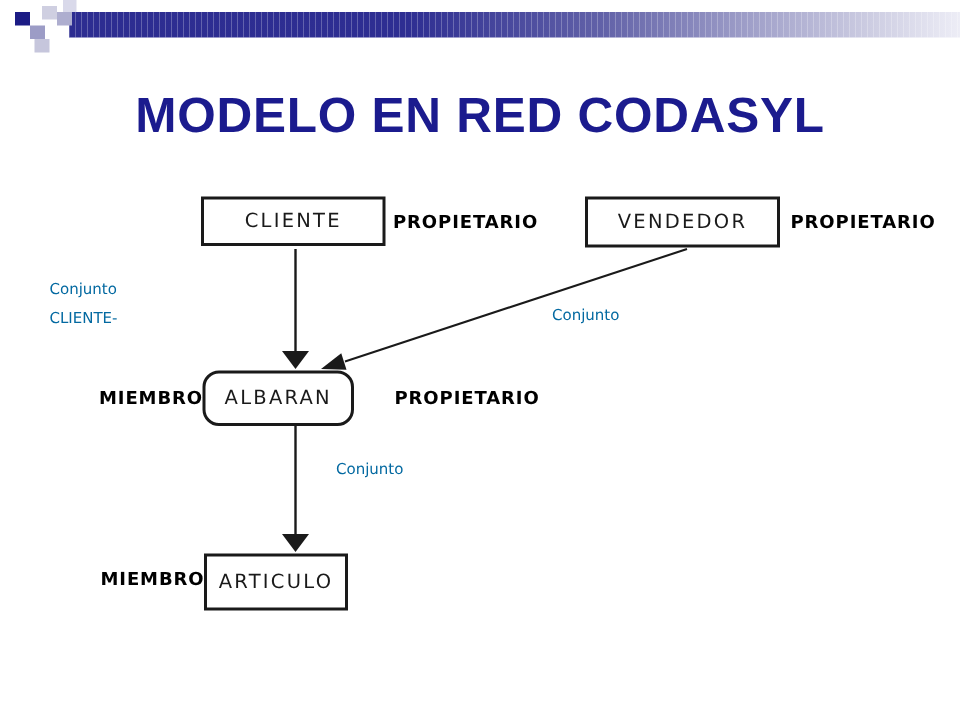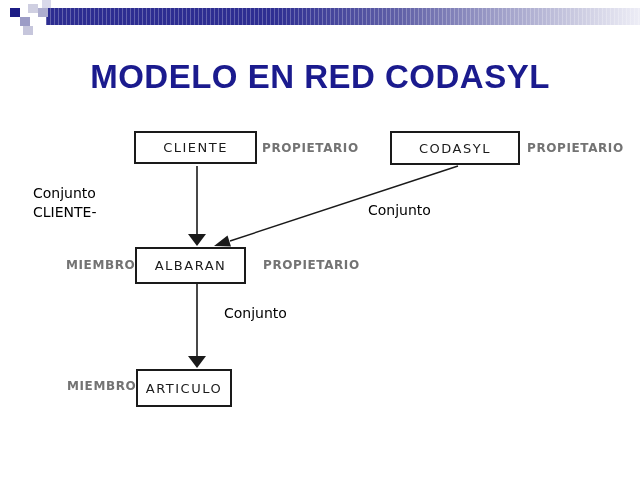--- a/index.html
+++ b/index.html
@@ -33,29 +33,29 @@
   }
   
   .connectors{position:absolute;left:0;top:0;pointer-events:none;}
   .entity-box{
     position:absolute;box-sizing:border-box;border:2px solid #1a1a1a;
     background:#ffffff;display:flex;align-items:center;justify-content:center;
     font-size:13px;letter-spacing:1.5px;color:#1a1a1a;
   }
   .role-label{
     position:absolute;font-size:12px;font-weight:bold;
-    letter-spacing:0.6px;color:#737373;white-space:nowrap;
+    letter-spacing:0.6px;color:#000000;white-space:nowrap;
   }
   .set-label{
-    position:absolute;font-size:14px;line-height:19px;
-    color:#000000;white-space:nowrap;
+    position:absolute;font-size:10px;line-height:19px;
+    color:#0369a1;white-space:nowrap;
   }
   .pos-box-cliente {left:134px;top:131px;width:123px;height:33px;}
   .pos-box-vendedor{left:390px;top:131px;width:130px;height:34px;}
-  .pos-box-albaran {left:135px;top:247px;width:111px;height:37px;}
+  .pos-box-albaran {left:135px;top:247px;width:101px;height:37px;border-radius:11px;}
   .pos-box-articulo{left:136px;top:369px;width:96px;height:38px;}
   .pos-role-cliente        {left:262px;top:141px;}
   .pos-role-vendedor       {left:527px;top:141px;}
   .pos-role-albaran-member {left:66px; top:258px;}
   .pos-role-albaran-owner  {left:263px;top:258px;}
   .pos-role-articulo-member{left:67px; top:379px;}
   .pos-set-cliente-albaran {left:33px; top:184px;}
   .pos-set-vendedor-albaran{left:368px;top:201px;}
   .pos-set-albaran-articulo{left:224px;top:304px;}
 </style>
@@ -82,21 +82,21 @@
     <polygon points="197,246 188,234 206,234" fill="#1a1a1a"></polygon>
 
     <line x1="458" y1="166" x2="230" y2="241" stroke="#1a1a1a" stroke-width="1.4"></line>
     <polygon points="214,246 227.5,235.5 231,246.5" fill="#1a1a1a"></polygon>
 
     <line x1="197" y1="284" x2="197" y2="358" stroke="#1a1a1a" stroke-width="1.6"></line>
     <polygon points="197,368 188,356 206,356" fill="#1a1a1a"></polygon>
   </svg>
 
   <div class="entity-box pos-box-cliente">CLIENTE</div>
-  <div class="entity-box pos-box-vendedor">CODASYL</div>
+  <div class="entity-box pos-box-vendedor">VENDEDOR</div>
   <div class="entity-box pos-box-albaran">ALBARAN</div>
   <div class="entity-box pos-box-articulo">ARTICULO</div>
 
   <div class="role-label pos-role-cliente">PROPIETARIO</div>
   <div class="role-label pos-role-vendedor">PROPIETARIO</div>
   <div class="role-label pos-role-albaran-member">MIEMBRO</div>
   <div class="role-label pos-role-albaran-owner">PROPIETARIO</div>
   <div class="role-label pos-role-articulo-member">MIEMBRO</div>
 
   <div class="set-label pos-set-cliente-albaran">

